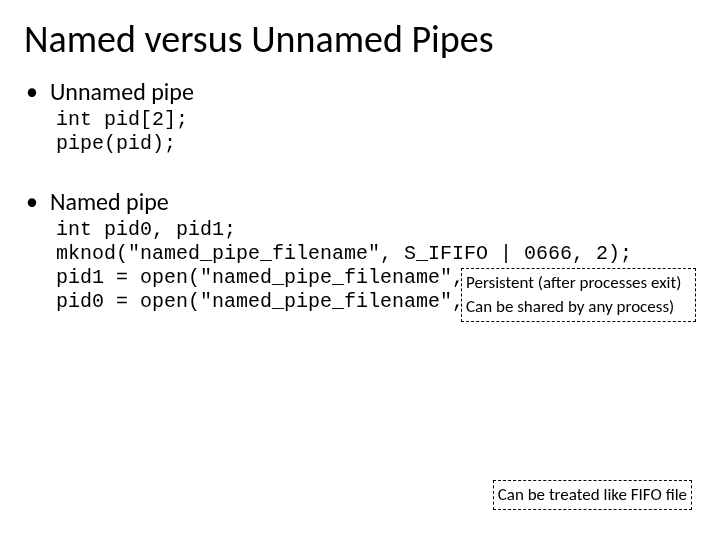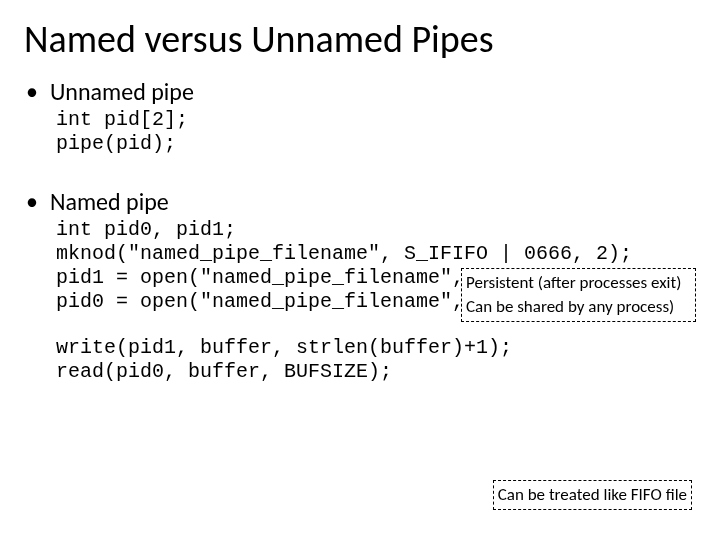--- a/index.html
+++ b/index.html
@@ -91,20 +91,18 @@
   <div class="bullet-row">
     <span class="bullet">•</span>
     <span class="bullet-text">Named pipe</span>
   </div>
 
   <div class="code">int pid0, pid1;
 mknod("named_pipe_filename", S_IFIFO | 0666, 2);
 pid1 = open("named_pipe_filename", O_WRONLY);
 pid0 = open("named_pipe_filename", O_RDONLY);</div>
   <div class="spacer"></div>
-  <div class="code">write(pid1, buffer, strlen(buffer)+1);
-read(pid0, buffer, BUFSIZE);</div>
 
   <div class="callout callout1" style="white-space:pre-line">Persistent (after processes exit)
 Can be shared by any process)</div>
   <div class="callout callout2">Can be treated like FIFO file</div>
 
 </div>
 
 </body></html>

